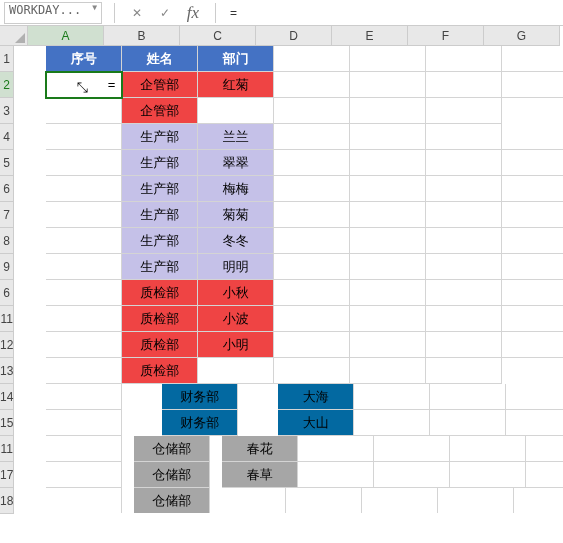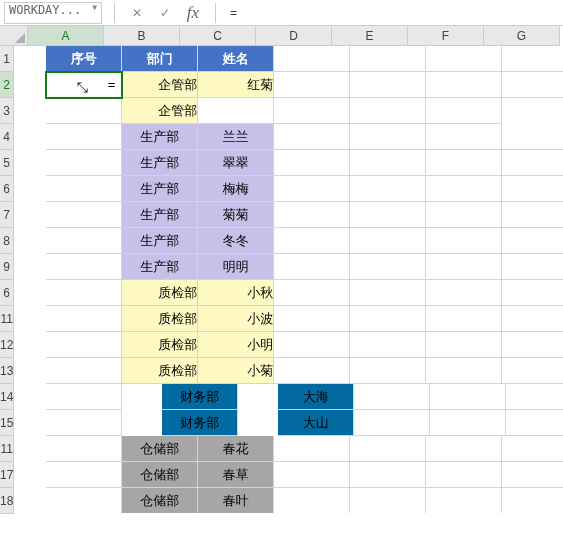--- a/index.html
+++ b/index.html
@@ -24,24 +24,24 @@
     
     .body-area { display: flex; }
     .row-headers { width: 28px; }
     .row-h { height: 26px; background: #e8e8e8; border-right: 1px solid #ccc; border-bottom: 1px solid #ccc; text-align: center; line-height: 26px; color: #444; font-size: 12px; }
     .row-h.active { background: #d0e0d0; color: #1a7a1a; }
     
     .cells { position: relative; padding-left: 32px; }
     .row { display: flex; height: 26px; }
     .cell { flex: 0 0 76px; height: 26px; border-right: 1px solid #d4d4d4; border-bottom: 1px solid #d4d4d4; text-align: center; line-height: 26px; font-size: 13px; position: relative; }
     .hdr { background: #4472c4; color: #fff; font-weight: bold; }
-    .grey { background: #fef9c3; text-align: right; }
+    .grey { background: #ef4444; }
     .lav { background: #c5c1e8; }
     .teal { background: #0369a1; margin-left: 40px; }
-    .dgrey { background: #a6a6a6; }
+    .dgrey { background: #a6a6a6; margin-left: 12px; }
     .row:last-child .cell { height: 25px; line-height: 25px; border-bottom: none; }
     
     .active-cell { outline: 2px solid #1a7a1a; outline-offset: -1px; z-index: 2; text-align: right; padding-right: 6px; }
     .cursor-icon { position: absolute; left: 48%; top: 58%; font-size: 14px; color: #000; pointer-events: none; transform: translate(-50%,-50%); }
   </style>
 </head>
 <body>
 
 <div class="formula-bar">
   <div class="name-box">
@@ -84,22 +84,22 @@
         <div class="row-h">13</div>
         <div class="row-h">14</div>
         <div class="row-h">15</div>
         <div class="row-h">11</div>
         <div class="row-h">17</div>
         <div class="row-h">18</div>
       </div>
     <div class="cells" id="cells">
         <div class="row">
           <div class="cell hdr">序号</div>
+          <div class="cell hdr">姓名</div>
           <div class="cell hdr">部门</div>
-          <div class="cell hdr">姓名</div>
           <div class="cell"></div>
           <div class="cell"></div>
           <div class="cell"></div>
           <div class="cell"></div>
         </div>
         <div class="row">
           <div class="cell active-cell">=<span class="cursor-icon">⤡</span></div>
           <div class="cell grey">企管部</div>
           <div class="cell grey">红菊</div>
           <div class="cell"></div>
@@ -192,21 +192,20 @@
           <div class="cell grey">质检部</div>
           <div class="cell grey">小明</div>
           <div class="cell"></div>
           <div class="cell"></div>
           <div class="cell"></div>
           <div class="cell"></div>
         </div>
         <div class="row">
           <div class="cell"></div>
           <div class="cell grey">质检部</div>
-          <div class="cell grey">小菊</div>
           <div class="cell"></div>
           <div class="cell"></div>
           <div class="cell"></div>
           <div class="cell"></div>
         </div>
         <div class="row">
           <div class="cell"></div>
           <div class="cell teal">财务部</div>
           <div class="cell teal">大海</div>
           <div class="cell"></div>
@@ -237,21 +236,20 @@
           <div class="cell dgrey">仓储部</div>
           <div class="cell dgrey">春草</div>
           <div class="cell"></div>
           <div class="cell"></div>
           <div class="cell"></div>
           <div class="cell"></div>
         </div>
         <div class="row">
           <div class="cell"></div>
           <div class="cell dgrey">仓储部</div>
-          <div class="cell dgrey">春叶</div>
           <div class="cell"></div>
           <div class="cell"></div>
           <div class="cell"></div>
           <div class="cell"></div>
         </div>
       </div>
   </div>
 </div>
 
 </body></html>

